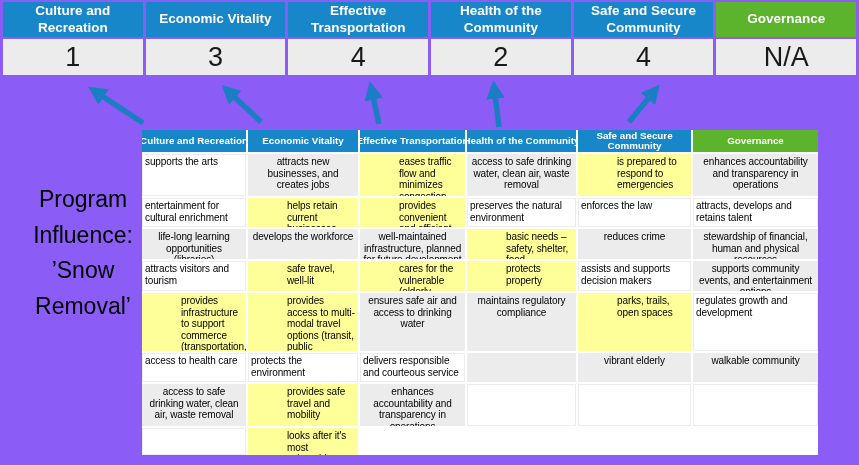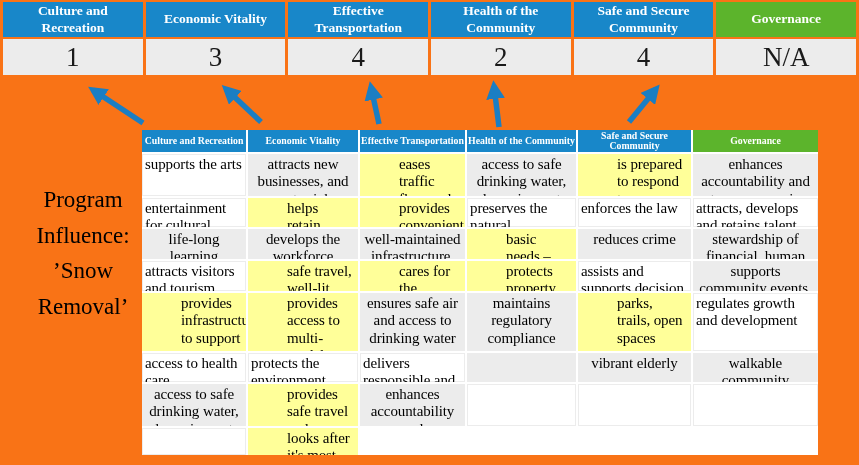--- a/index.html
+++ b/index.html
@@ -1,18 +1,18 @@
 <!DOCTYPE html>
 <html style="--header_blue: #1887C9; --governance_green: #5CB42C; --highlight_yellow: #FFFF99; --band_gray: #ECECEC; --score_bg: #ECECEC; --arrow_blue: #1B7EC3;"><head>
 <meta charset="utf-8">
 <style>
   html,body{margin:0;padding:0;background:#fff;}
   .stage{
-    position:relative;width:859px;height:465px;background:#f97316;overflow:hidden;
-    font-family:Liberation Serif, serif;
+    position:relative;width:859px;height:465px;background:#8b5cf6;overflow:hidden;
+    font-family:Liberation Sans, sans-serif;
   }
   
   .summary-row{
     position:absolute;left:3px;width:853px;
     display:grid;grid-template-columns:repeat(6,1fr);column-gap:3px;
   }
   #summary-header{top:2px;height:35px;}
   #summary-scores{top:39px;height:36px;}
   .sh{
     display:flex;align-items:center;justify-content:center;text-align:center;
@@ -41,21 +41,21 @@
     gap:2px;background:#fff;
   }
   .mh{
     display:flex;align-items:center;justify-content:center;text-align:center;
     color:#fff;font-weight:bold;font-size:9.8px;line-height:1.05;white-space:nowrap;overflow:hidden;
   }
   .mh.wrap{white-space:normal;}
   .mh.bg-blue{background:var(--header_blue);}
   .mh.bg-green{background:var(--governance_green);}
   .mc{
-    font-size:15px;line-height:1.16;letter-spacing:-0.1px;color:#000;
+    font-size:10px;line-height:1.16;letter-spacing:-0.1px;color:#000;
     padding:2px 3px;overflow:hidden;
   }
   .mc.bg-gray{background:var(--band_gray);text-align:center;}
   .mc.bg-yellow{background:var(--highlight_yellow);padding-left:39px;}
   .mc.bg-white{background:#fff;box-shadow:inset 0 0 0 1px #ececec;}
   .mc.bg-blank{background:#fff;}
 </style>
 </head>
 <body>
 

